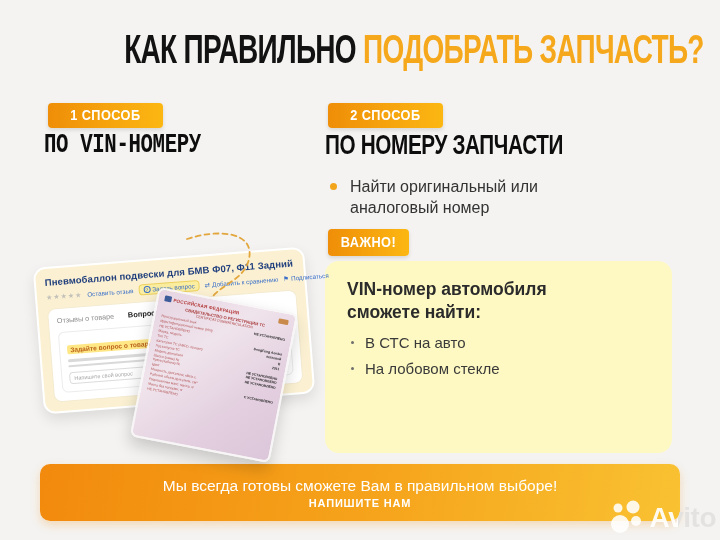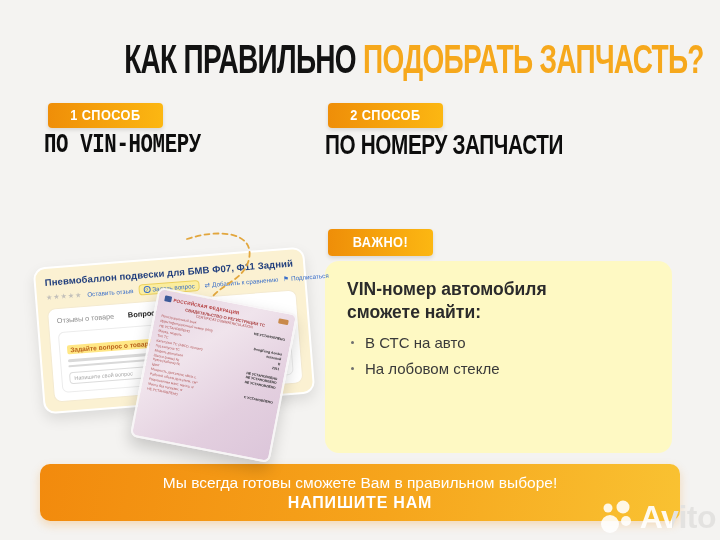--- a/index.html
+++ b/index.html
@@ -1,21 +1,21 @@
 <!DOCTYPE html>
 <html><head>
 <meta charset="utf-8">
 <style>
   * { margin:0; padding:0; box-sizing:border-box; }
   html,body { width:720px; height:540px; }
   body { font-family:"Liberation Sans", sans-serif; background:#f4f3f1; overflow:hidden; }
   .stage { position:relative; width:720px; height:540px; background:#f4f3f1; overflow:hidden; }
 
   
-  .headline { position:absolute; top:38px; left:0; right:0; text-align:center; white-space:nowrap; }
+  .headline { position:absolute; top:28px; left:0; right:0; text-align:center; white-space:nowrap; }
   .headline .cond { display:inline-block; transform:scaleX(.70); transform-origin:center;
     font-weight:900; font-size:40px; letter-spacing:-1px; line-height:1.05; }
   .headline .t-black { color:#121212; }
   .headline .t-orange { color:#f6a81c; }
 
   
   .badge { position:absolute; display:inline-block; padding:3px 16px 5px;
     background:linear-gradient(90deg,#ef8e08,#fcb712); border-radius:4px;
     color:#fff; font-weight:800; font-size:15px; box-shadow:0 2px 4px rgba(0,0,0,.12); }
   .badge .cond-b { display:inline-block; transform:scaleX(.85); transform-origin:center; letter-spacing:.5px; }
@@ -85,25 +85,25 @@
   .doc-row { display:flex; justify-content:space-between; gap:3px; line-height:1.45; }
   .doc-label { color:#b05050; font-size:3.4px; white-space:nowrap; }
   .doc-value { color:#2a2a2a; font-weight:bold; font-size:3.4px; white-space:nowrap; }
 
   
   .banner { position:absolute; left:40px; top:464px; width:640px; height:57px;
     background:linear-gradient(100deg,#f28a0d 0%,#f6a51c 55%,#f9c232 100%);
     border-radius:10px; display:flex; flex-direction:column; justify-content:center;
     align-items:center; gap:2px; box-shadow:0 4px 10px rgba(242,138,13,.25); }
   .banner-l1 { color:#fff; font-size:15.5px; }
-  .banner-l2 { color:#fff; font-size:16px; font-weight:bold; letter-spacing:.8px; }
+  .banner-l2 { color:#fff; font-size:11px; font-weight:bold; letter-spacing:.8px; }
 
   
   .watermark { position:absolute; right:4px; bottom:4px; display:flex; align-items:center; gap:3px; z-index:5; }
-  .wm-text { font-size:32px; font-weight:bold;
+  .wm-text { font-size:28px; font-weight:bold;
     background:linear-gradient(90deg, rgba(255,255,255,.92) 0%, rgba(255,255,255,.92) 42%, #e3e2e0 42%, #e3e2e0 100%);
     -webkit-background-clip:text; background-clip:text; color:transparent; letter-spacing:-.5px; }
 </style>
 </head>
 <body>
 
 <div class="stage">
 
   <div class="headline">
     <span class="cond"><span class="t-black">КАК ПРАВИЛЬНО </span><span class="t-orange">ПОДОБРАТЬ ЗАПЧАСТЬ?</span></span>
@@ -245,22 +245,26 @@
         </div>
       </div>
   </div>
 
   <div class="badge" style="left:328px; top:103px;">
     <span class="cond-b">2 СПОСОБ</span>
   </div>
   <div class="col-head" style="left:325px; top:129px;">
     <span class="cond">ПО НОМЕРУ ЗАПЧАСТИ</span>
   </div>
-
-  <div class="badge" style="left:328px; top:229px; padding:4px 20px 6px;">
+  <ul class="bullets" style="left:328px; top:176px; width:260px;">
+
+  <li>Найти оригинальный или аналоговый номер</li>
+    </ul>
+
+  <div class="badge" style="left:328px; top:229px; padding:4px 8px 6px;">
     <span class="cond-b">ВАЖНО!</span>
   </div>
   <div class="info-box">
     <div class="info-title">VIN-номер автомобиля сможете найти:</div>
     <ul class="info-items">
 
         <li>В СТС на авто</li>
         <li>На лобовом стекле</li>
       </ul>
   </div>

